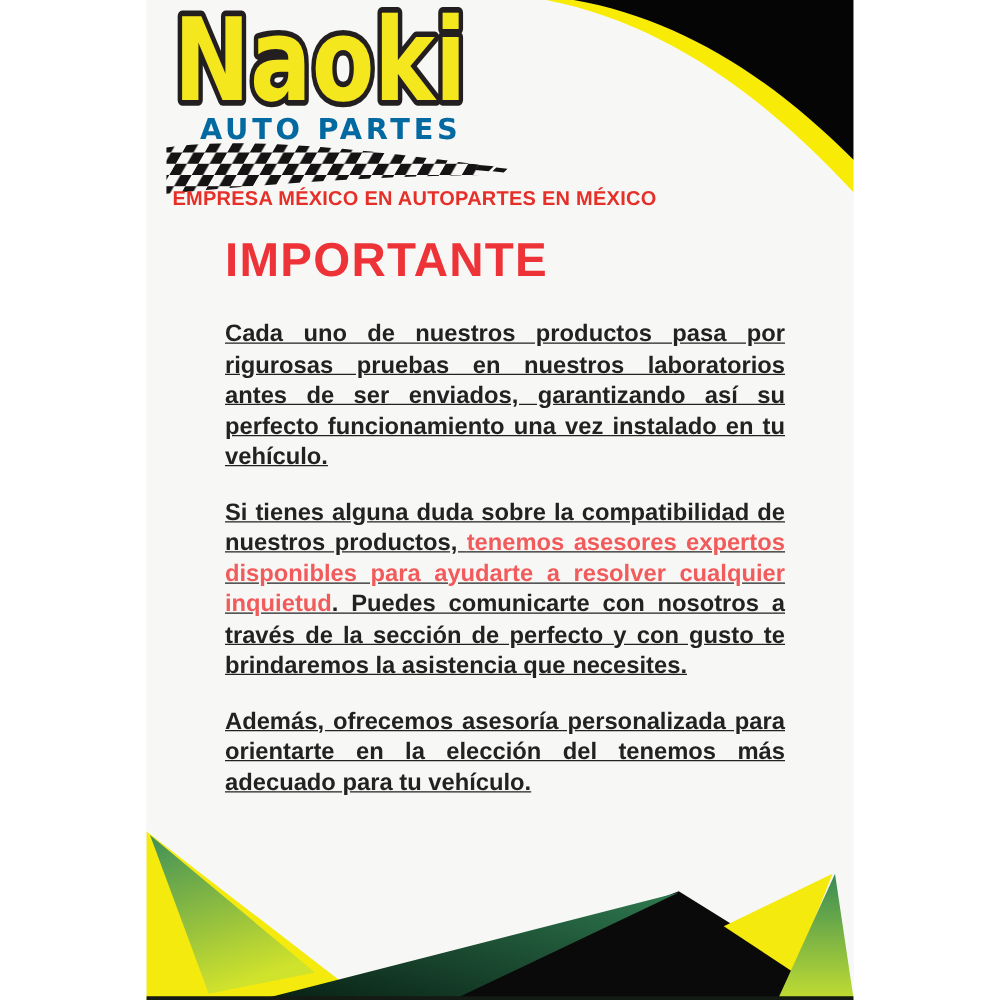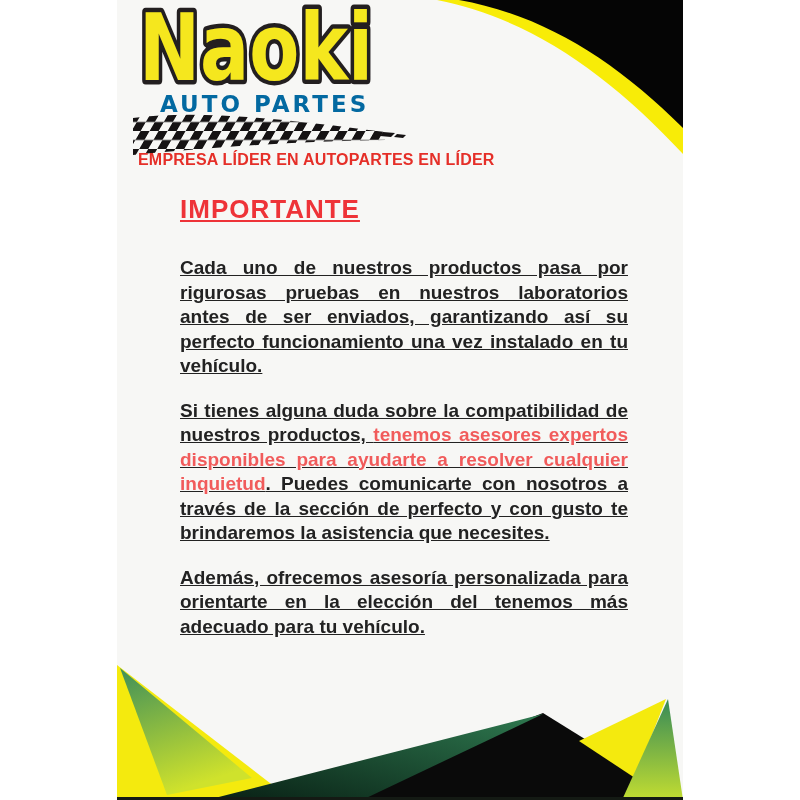--- a/index.html
+++ b/index.html
@@ -24,22 +24,22 @@
   .tagline{
     position:absolute;left:5px;top:151px;width:470px;
     font-size:16px;font-weight:700;color:#e52f28;letter-spacing:0.2px;
     white-space:nowrap;
   }
   .content{
     position:absolute;left:63px;top:193px;width:448px;
   }
   .content h1{
     margin:0 0 30px 0;
-    font-size:26px;line-height:33px;font-weight:700;
-    color:#ee3338;letter-spacing:1px;text-decoration:underline;
+    font-size:38px;line-height:33px;font-weight:700;
+    color:#ee3338;letter-spacing:1px;
   }
   .content p{
     margin:0 0 20px 0;
     font-size:19px;line-height:24.5px;font-weight:700;color:#222222;
     text-align:justify;
     text-decoration:underline;
   }
   .content p.last{margin-bottom:0;}
   .hl{color:#f15b5b;}
 </style>
@@ -96,21 +96,21 @@
           <rect width="18" height="18" fill="#f7f7f5"></rect>
           <rect width="9" height="9" fill="#161314"></rect>
           <rect x="9" y="9" width="9" height="9" fill="#161314"></rect>
         </pattern>
       </defs>
       <path d="M 0 5 C 60 -3 140 4 252 19 L 252 27 C 165 28 70 35 0 42 Z" fill="url(#checker)"></path>
       <path d="M 250 19 l 12 1 l -4 4 l -11 -1 Z" fill="#161314"></path>
       <path d="M 264 21 l 9 1 l -3 3 l -9 -1 Z" fill="#161314"></path>
     </svg>
 
-    <div class="tagline">EMPRESA LÍDER  EN AUTOPARTES EN LÍDER</div>
+    <div class="tagline">EMPRESA MÉXICO  EN AUTOPARTES EN MÉXICO</div>
   </div>
 
   <div class="content">
     <h1>IMPORTANTE</h1>
     <p>Cada uno de nuestros productos pasa por rigurosas pruebas en nuestros laboratorios antes de ser enviados, garantizando así su perfecto funcionamiento una vez instalado en tu vehículo.</p>
     <p><span>Si tienes alguna duda sobre la compatibilidad de nuestros productos, </span><span class="hl">tenemos asesores expertos disponibles para ayudarte a resolver cualquier inquietud</span><span>. Puedes comunicarte con nosotros a través de la sección de perfecto y con gusto te brindaremos la asistencia que necesites.</span></p>
     <p class="last">Además, ofrecemos asesoría personalizada para orientarte en la elección del tenemos más adecuado para tu vehículo.</p>
   </div>
 
 </div>

